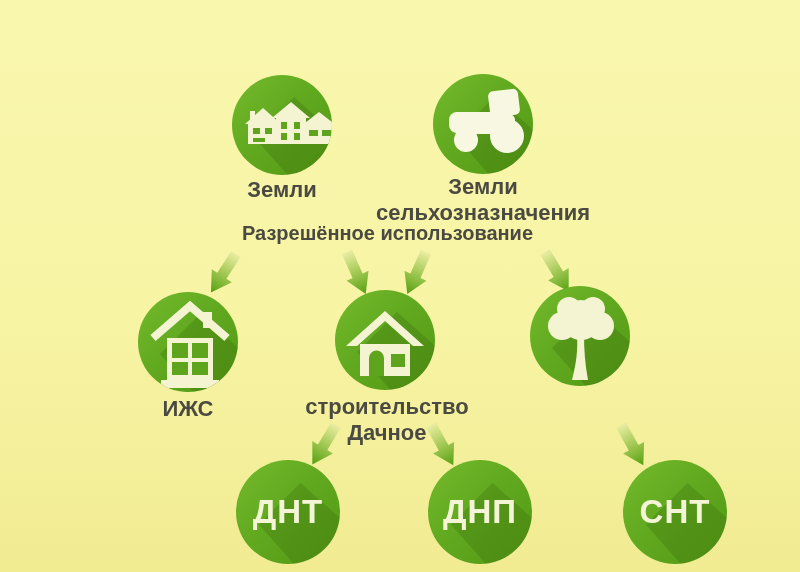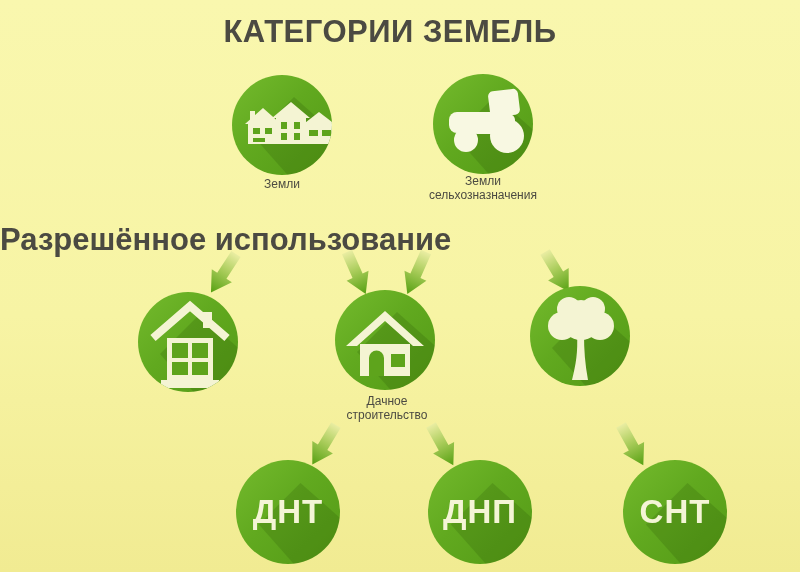--- a/index.html
+++ b/index.html
@@ -11,52 +11,51 @@
     background:linear-gradient(180deg,#f9f7ae 0%, #f7f4a4 55%, #f1eb92 100%);
   }
 
   .title {
     position:absolute; top:14px; left:0; width:780px;
     text-align:center; font-size:31px; font-weight:800;
     color:#4b4a42; letter-spacing:0.5px;
   }
   .subtitle {
     position:absolute; top:222px; left:0; width:775px;
-    text-align:left; font-size:31px; font-weight:800; color:#4b4a42;
+    text-align:center; font-size:20px; font-weight:800; color:#4b4a42;
   }
 
   .circle {
     position:absolute; border-radius:50%; overflow:hidden;
     background:linear-gradient(135deg,#74ba2d 0%, #61a91f 45%, #549a16 100%);
   }
   .circle .longshadow {
     position:absolute; inset:0;
     background:rgba(28,66,0,0.17);
     clip-path:polygon(22% 62%, 62% 22%, 150% 100%, 100% 150%);
   }
   .circle svg.icon { position:relative; display:block; }
 
   .node-label {
-    position:absolute; text-align:center; font-weight:400;
-    font-size:12px; line-height:1.18; color:#4b4a42;
+    position:absolute; text-align:center; font-weight:700;
+    font-size:22px; line-height:1.18; color:#4b4a42;
   }
   .big-circle-text {
     position:relative; width:100%; height:100%;
     display:flex; align-items:center; justify-content:center;
     font-size:33px; font-weight:800; letter-spacing:1px; color:#f4f5d6;
   }
 
   .arrows { position:absolute; inset:0; pointer-events:none; }
 </style>
 </head>
 <body>
 
 <div class="stage">
 
-  <div class="title">КАТЕГОРИИ ЗЕМЕЛЬ</div>
 
   <svg class="arrows" width="800" height="572" viewBox="0 0 800 572">
     <defs>
       <linearGradient id="arrowGrad" gradientUnits="userSpaceOnUse" x1="0" y1="0" x2="0" y2="46">
         <stop offset="0" stop-color="#eaeda2"></stop>
         <stop offset="0.45" stop-color="#a9cc5a"></stop>
         <stop offset="1" stop-color="#55a011"></stop>
       </linearGradient>
       <path id="arrowShape" fill="url(#arrowGrad)" d="M -5.5 0 L 5.5 0 L 5.5 26 L 12 26 L 0 46 L -12 26 L -5.5 26 Z"></path>
     </defs>
@@ -137,35 +136,39 @@
         <path d="M8 42 L45 10 L82 42" fill="none" stroke="#f4f4d3" stroke-width="8"></path>
         <rect x="22" y="42" width="46" height="42" fill="#f4f4d3"></rect>
         <rect x="27" y="47" width="16" height="15" fill="#5ea41c"></rect>
         <rect x="47" y="47" width="16" height="15" fill="#5ea41c"></rect>
         <rect x="27" y="66" width="16" height="13" fill="#5ea41c"></rect>
         <rect x="47" y="66" width="16" height="13" fill="#5ea41c"></rect>
         <rect x="16" y="84" width="58" height="8" fill="#f4f4d3"></rect>
       </g>
     </svg>
   </div>
+  <div class="node-label" style="left:128px; top:396px; width:120px;">
+    <div>ИЖС</div>
+    <div></div>
+  </div>
 
   <div class="circle" style="left:335px; top:290px; width:100px; height:100px;">
     <div class="longshadow"></div>
     <svg class="icon" width="100" height="100" viewBox="0 0 100 100">
       <g transform="translate(5,12)">
         <polygon points="6,44 45,9 84,44 73,44 45,19 17,44" fill="#f4f4d3"></polygon>
         <rect x="20" y="42" width="50" height="32" fill="#f4f4d3"></rect>
         <path d="M29 74 L29 56 A 7.5 7.5 0 0 1 44 56 L44 74 Z" fill="#5ea41c"></path>
         <rect x="51" y="52" width="14" height="13" fill="#5ea41c"></rect>
       </g>
     </svg>
   </div>
   <div class="node-label" style="left:297px; top:394px; width:180px;">
+    <div>строительство</div>
     <div>Дачное</div>
-    <div>строительство</div>
   </div>
 
   <div class="circle" style="left:530px; top:286px; width:100px; height:100px;">
     <div class="longshadow"></div>
     <svg class="icon" width="100" height="100" viewBox="0 0 100 100">
       <g transform="translate(6,8)" fill="#f4f4d3">
         <circle cx="45" cy="26" r="20"></circle>
         <circle cx="26" cy="32" r="14"></circle>
         <circle cx="64" cy="32" r="14"></circle>
         <circle cx="33" cy="15" r="12"></circle>

